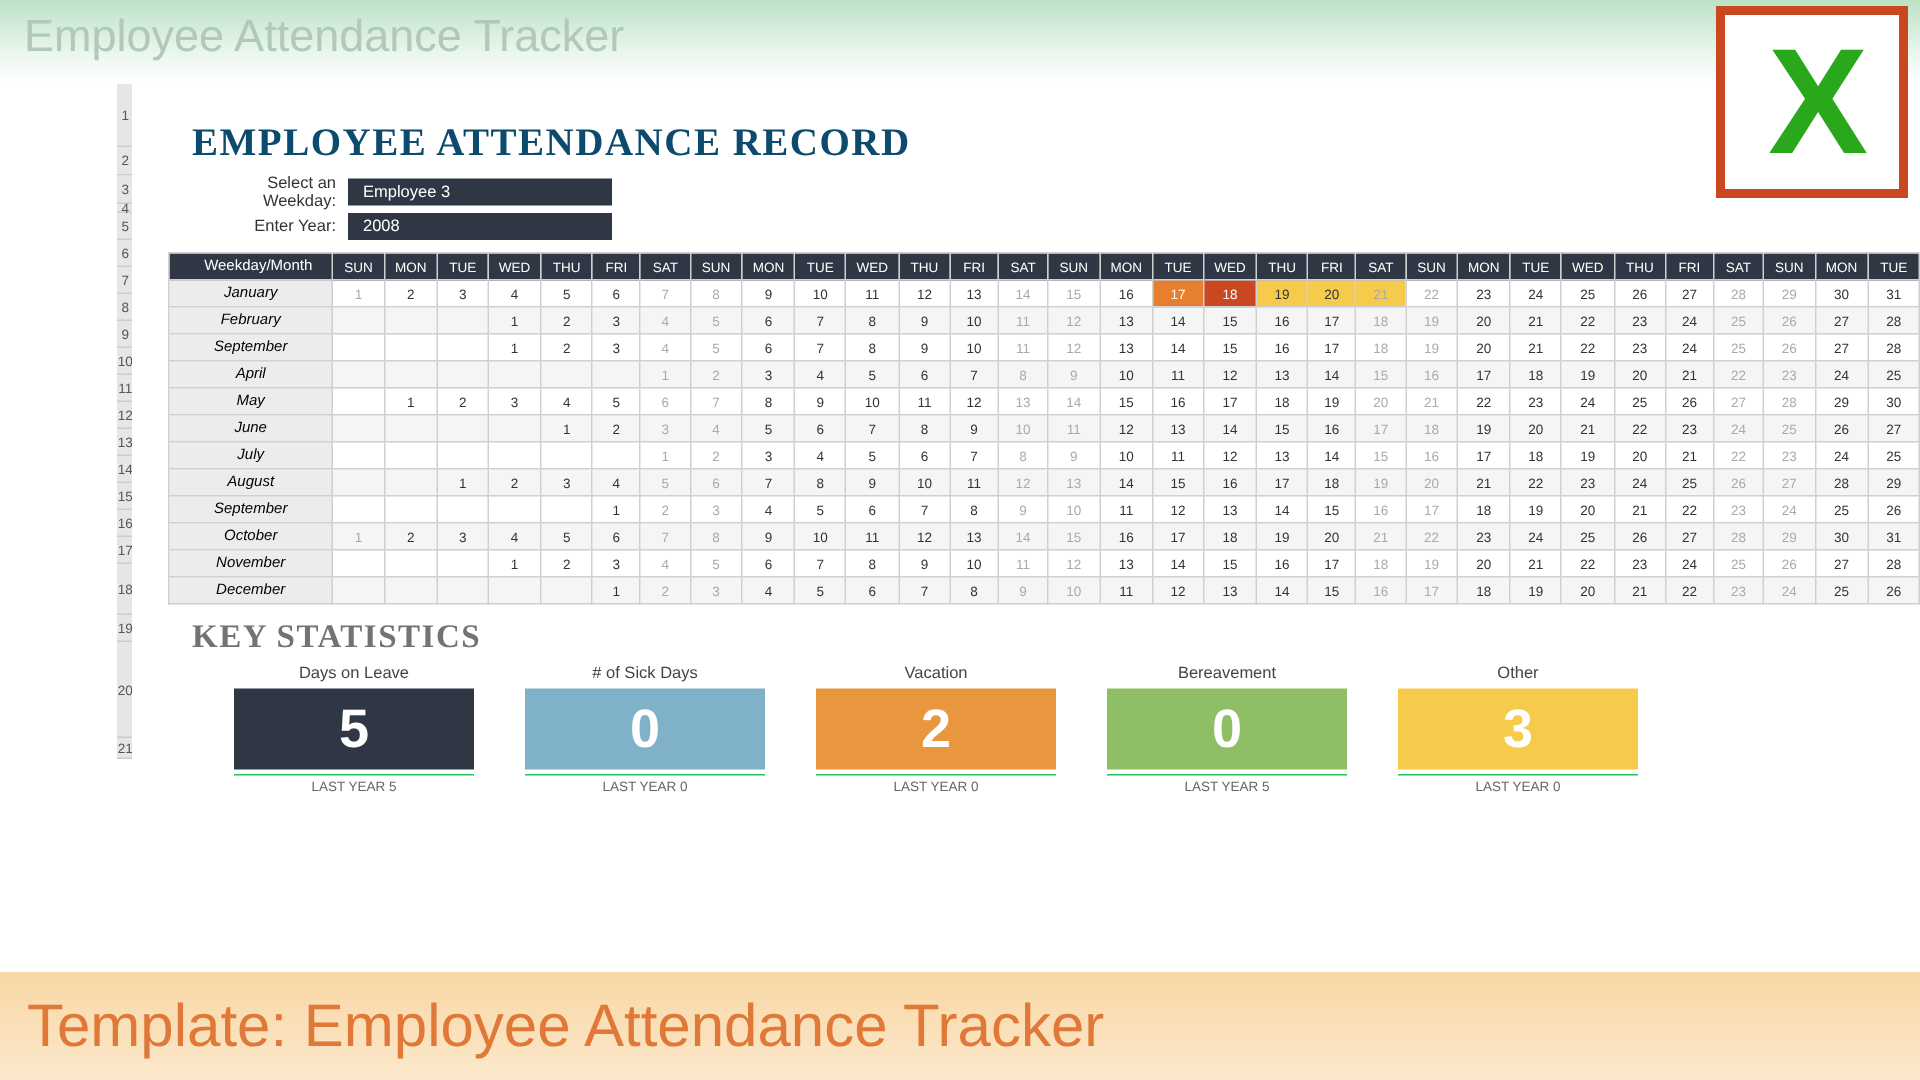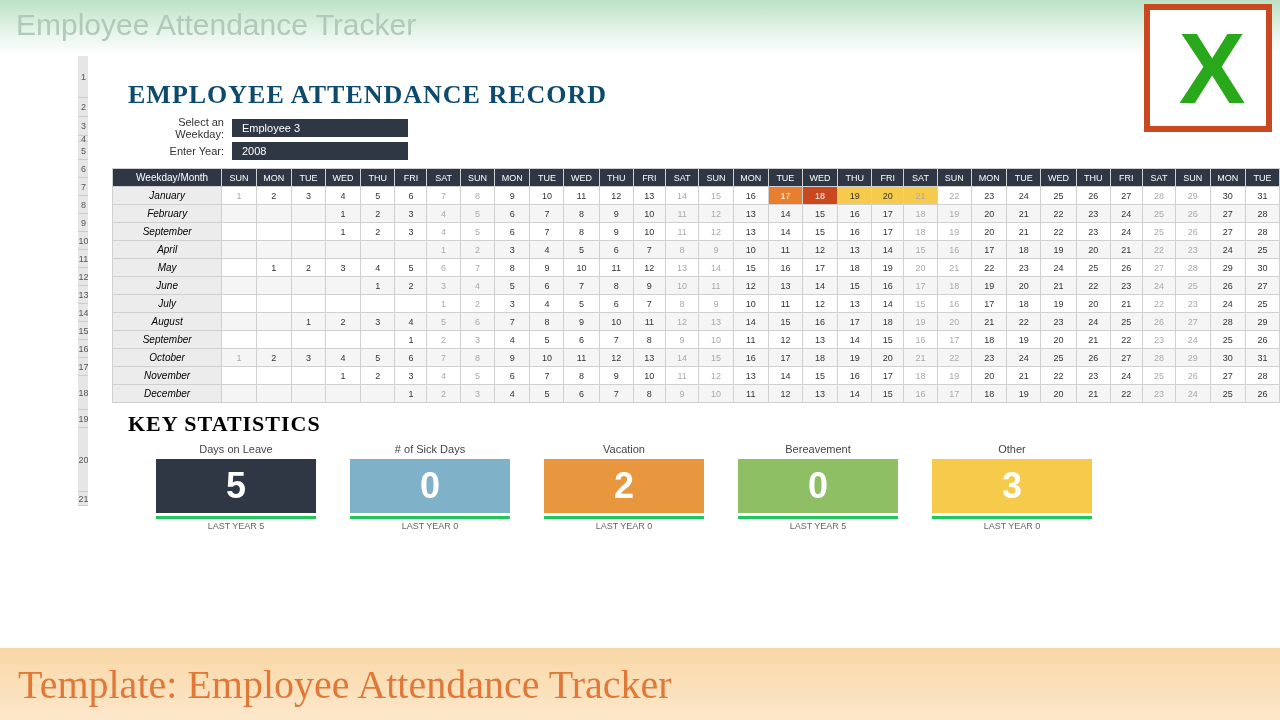--- a/index.html
+++ b/index.html
@@ -141,21 +141,21 @@
   table.cal tr:nth-child(odd) td.dc { background:#f5f5f5; }
   table.cal td.dc { width:29px; color:#333; }
   table.cal td.wknd { color:#aaa; }
   table.cal td.hlO { background:#e87f2e !important; color:#fff; }
   table.cal td.hlR { background:#c94820 !important; color:#fff; }
   table.cal td.hlY { background:#f6cb4c !important; }
   .key-stats-title {
     font-family: Georgia, 'Times New Roman', serif;
     font-weight: bold;
     font-size: 22px;
-    color: #000000;
+    color: #737373;
     margin: 8px 0 6px 40px;
     letter-spacing: 1px;
   }
   .stat-row {
     display: flex;
     gap: 34px;
     margin-left: 68px;
   }
   .stat {
     width: 160px;
@@ -171,39 +171,38 @@
     font-size: 36px;
     font-weight: bold;
     padding: 6px 0;
     width: 100%;
     font-family: Arial, sans-serif;
   }
   .stat-footer {
     font-size: 9px;
     color: #666;
     margin-top: 3px;
-    border-top:3px solid #22c55e;
+    border-top:1px solid #22c55e;
     padding-top:2px;
   }
   .bottom-banner {
     position: absolute;
     bottom: 0;
     left: 0;
     right: 0;
     height: 72px;
     background: linear-gradient(180deg, #f8d7a5 0%, #fce8cc 100%);
     display: flex;
     align-items: center;
     padding-left: 18px;
   }
   .bottom-banner h2 {
     color: #e07838;
     font-size: 40px;
     font-weight: normal;
-    font-family: Liberation Serif, serif;
   }
 </style>
 </head>
 <body>
 
 <div class="top-banner">
   <h1>Employee Attendance Tracker</h1>
 </div>
 
 <div class="logo">

